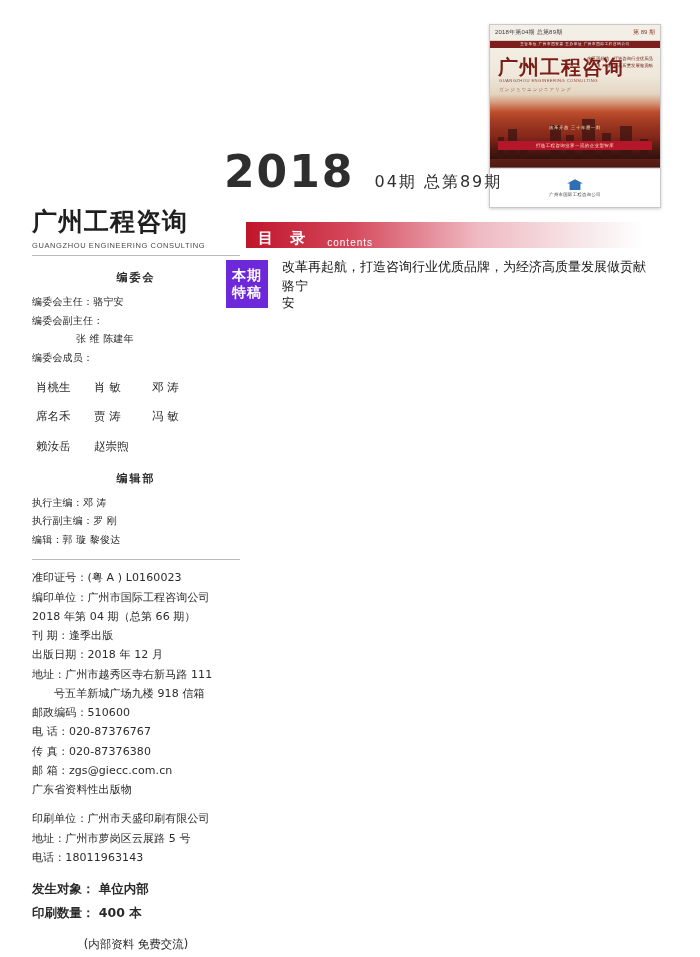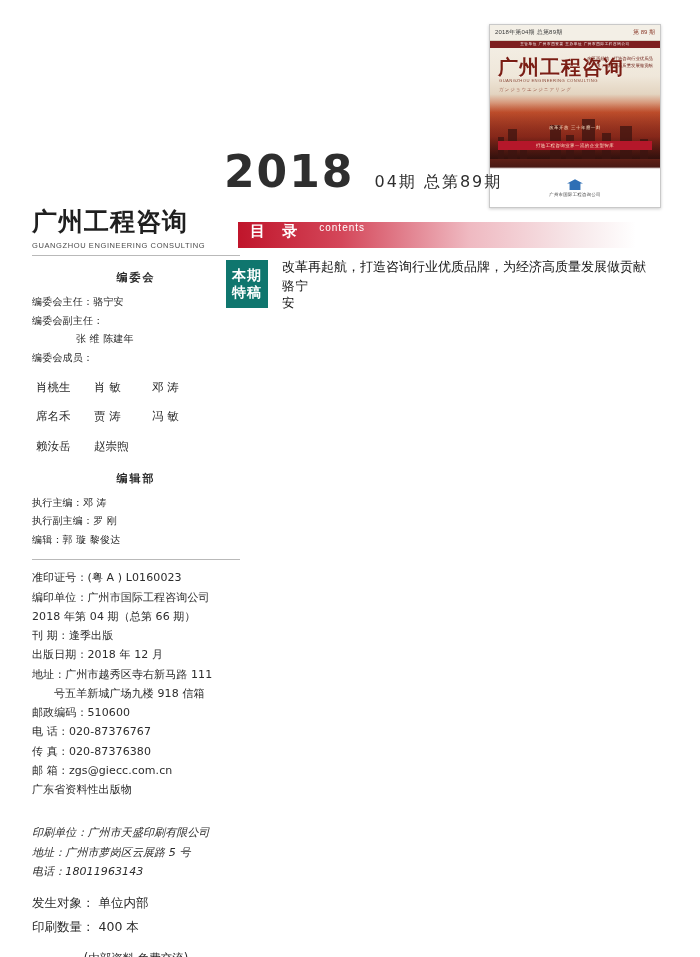--- a/index.html
+++ b/index.html
@@ -247,41 +247,41 @@
   .info-block {
     font-size: 11px;
     line-height: 1.75;
     letter-spacing: .1px;
     font-family: "DejaVu Sans", sans-serif;
   }
   .info-block .line { white-space: nowrap; }
   .indent { padding-left: 44px; }
   .bold-line {
     font-size: 12.5px;
-    font-weight: normal;
+    font-weight: bold;
     line-height: 1.9;
     font-family: "DejaVu Sans", sans-serif;
   }
   .note {
     margin-top: 12px;
     font-size: 11.5px;
     text-align: center;
     font-family: "DejaVu Sans", sans-serif;
   }
 
   
   .toc-head {
     position: absolute;
-    left: 238px;
+    left: 246px;
     top: 222px;
     width: 398px;
     height: 26px;
     background: linear-gradient(90deg, #c0152b 0%, #d4475a 26%, #efb9c1 58%, #f7e8ea 85%, #ffffff 100%);
     display: flex;
-    align-items: flex-start;
+    align-items: flex-end;
     gap: 16px;
     padding-left: 12px;
     box-sizing: border-box;
   }
   .toc-head .cn {
     color: #ffffff;
     font-size: 15px;
     font-weight: bold;
     letter-spacing: 6px;
     font-family: "DejaVu Sans", sans-serif;
@@ -301,21 +301,21 @@
   }
   .toc-group {
     position: relative;
     display: flex;
     align-items: flex-start;
     margin-bottom: 2px;
   }
   .tag {
     width: 42px;
     min-width: 42px;
-    background: #0f766e;
+    background: #6d28d9;
     color: #fff;
     font-size: 14px;
     font-weight: bold;
     line-height: 1.22;
     text-align: center;
     padding: 7px 0 7px 0;
     letter-spacing: 1px;
     margin-top: 2px;
     font-family: "DejaVu Sans", sans-serif;
   }
@@ -446,21 +446,21 @@
       <div class="line">出版日期：2018 年 12 月</div>
       <div class="line">地址：广州市越秀区寺右新马路 111</div>
       <div class="line indent" style="padding-left:22px;">号五羊新城广场九楼 918 信箱</div>
       <div class="line">邮政编码：510600</div>
       <div class="line">电  话：020-87376767</div>
       <div class="line">传  真：020-87376380</div>
       <div class="line">邮  箱：zgs@giecc.com.cn</div>
       <div class="line">广东省资料性出版物</div>
     </div>
 
-    <div class="info-block" style="margin-top:24px;font-style:italic;">
+    <div class="info-block" style="margin-top:10px;">
       <div class="line">印刷单位：广州市天盛印刷有限公司</div>
       <div class="line">地址：广州市萝岗区云展路 5 号</div>
       <div class="line">电话：18011963143</div>
     </div>
 
     <div style="margin-top:10px;">
       <div class="bold-line">发生对象：  单位内部</div>
       <div class="bold-line">印刷数量：  400 本</div>
     </div>
 

